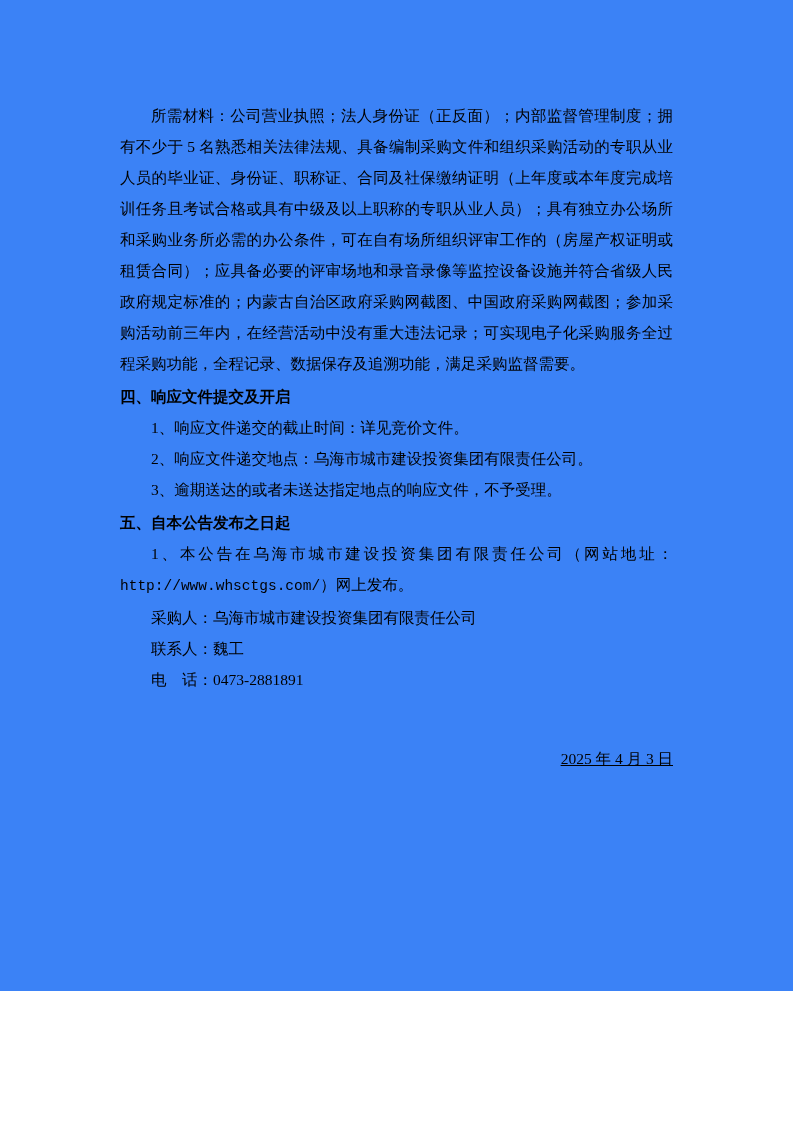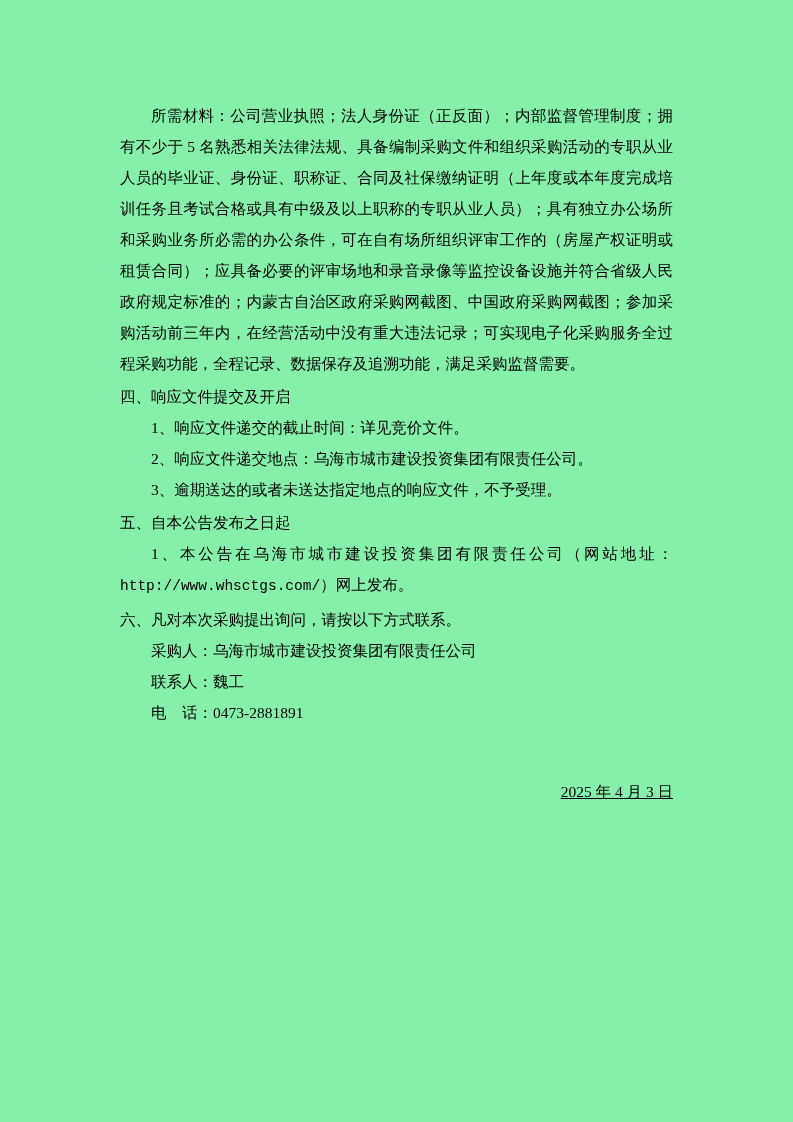--- a/index.html
+++ b/index.html
@@ -3,23 +3,23 @@
 <meta charset="utf-8">
 <style>
   html, body {
     margin: 0;
     padding: 0;
     background: #ffffff;
   }
   .page {
     position: relative;
     width: 793px;
-    height: 1122px;
+    height: 991px;
     margin: 0 auto;
-    background: #86efac;
+    background: #3b82f6;
     box-sizing: border-box;
     padding: 100px 120px 0 120px;
     font-family: "Liberation Serif", "DejaVu Serif", serif;
     font-size: 15.5px;
     line-height: 31px;
     color: #000000;
     overflow: hidden;
   }
   .page p {
     margin: 0;
@@ -27,21 +27,21 @@
     text-align: justify;
     text-justify: inter-ideograph;
   }
   .body-text {
     text-indent: 2em;
   }
   .wrap-text {
     text-indent: 2em;
   }
   .heading {
-    font-weight: normal;
+    font-weight: bold;
     text-indent: 0;
     margin-top: 2px !important;
   }
   .url {
     font-family: Liberation Mono, monospace;
     font-size: 14.5px;
     white-space: nowrap;
   }
   .date-line {
     text-align: right !important;
@@ -64,21 +64,20 @@
   <p class="body-text">2、响应文件递交地点：乌海市城市建设投资集团有限责任公司。</p>
 
   <p class="body-text">3、逾期送达的或者未送达指定地点的响应文件，不予受理。</p>
 
   <p class="heading">五、自本公告发布之日起</p>
 
 
   <p class="wrap-text"><span>1、本公告在乌海市城市建设投资集团有限责任公司（网站地址：</span><span class="url">http://www.whsctgs.com/</span><span>）网上发布。</span></p>
 
 
-  <p class="heading">六、凡对本次采购提出询问，请按以下方式联系。</p>
 
   <p class="body-text">采购人：乌海市城市建设投资集团有限责任公司</p>
 
   <p class="body-text">联系人：魏工</p>
 
   <p class="body-text">电　话：0473-2881891</p>
 
   <p class="date-line">2025 年 4 月 3 日</p>
 
 </div>

